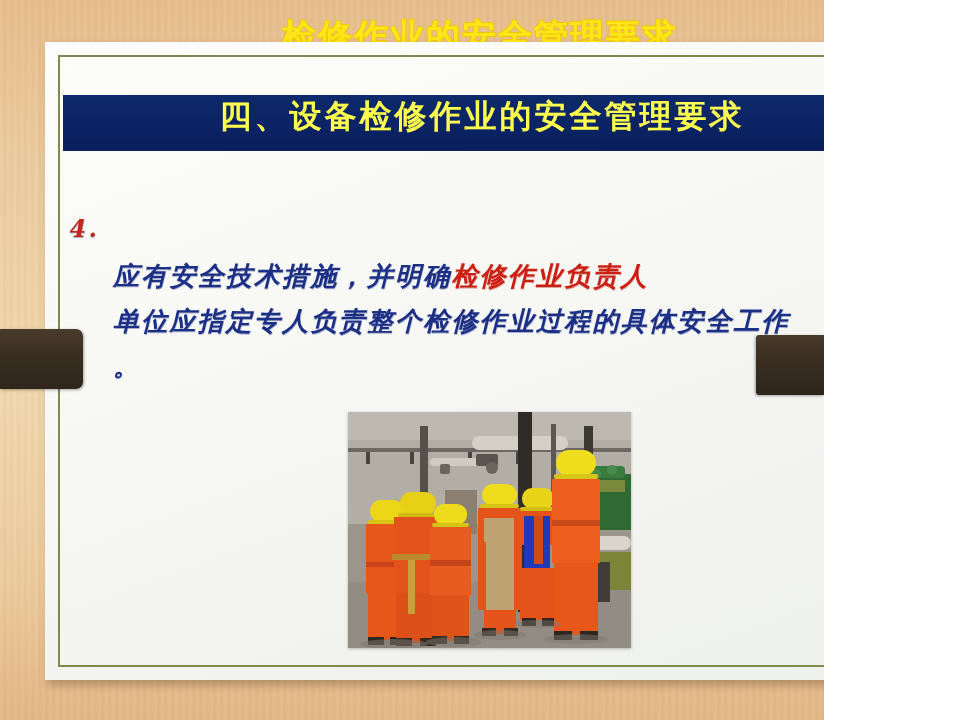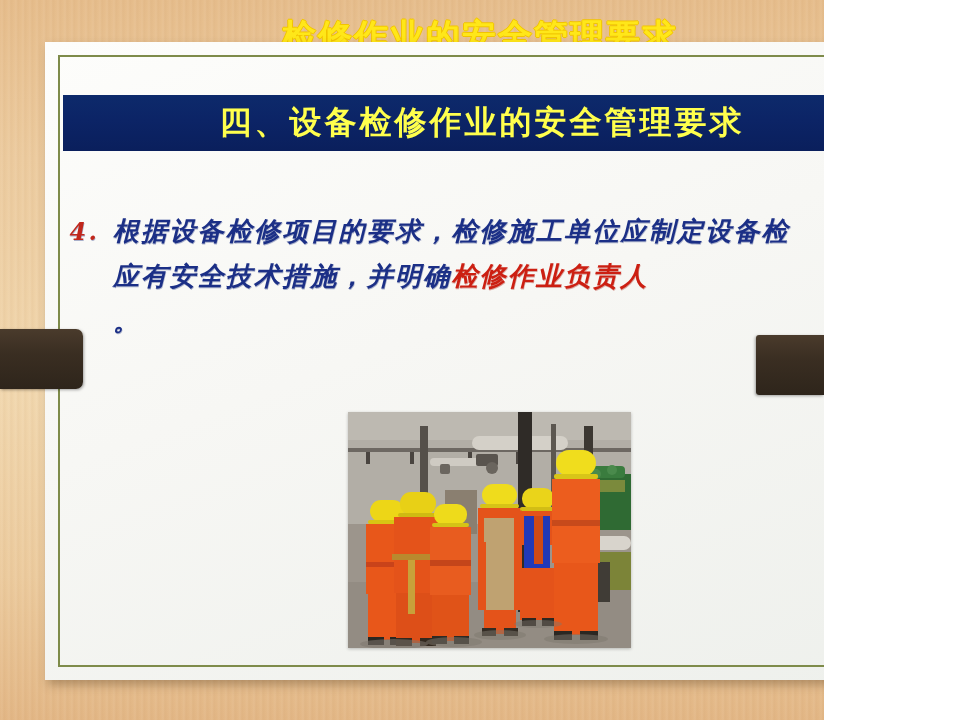--- a/index.html
+++ b/index.html
@@ -70,21 +70,21 @@
 
   
   #blue-banner {
     position: absolute;
     left: 18px;
     top: 53px;
     width: 838px;
     height: 56px;
     background: linear-gradient(180deg,#0d2a6b 0%, #0c2466 45%, #0a1f5c 100%);
     display: flex;
-    align-items: center;
+    align-items: flex-start;
     justify-content: center;
   }
   #blue-banner-text {
     color: #ffff4d;
     font-size: 32px;
     font-weight: bold;
     letter-spacing: 3px;
     white-space: nowrap;
     font-family: "DejaVu Sans", "Liberation Sans", sans-serif;
   }
@@ -205,26 +205,29 @@
     <div id="slide-card-border"></div>
 
     <div id="blue-banner">
       <span id="blue-banner-text">四、设备检修作业的安全管理要求</span>
     </div>
 
 
     <div id="body-block">
         <div class="body-line">
           <span class="body-num">4.</span>
-          <span>根据设备检修项目的要求，检修施工单位应制定设备检</span>
         </div>
         <div class="body-line">
           <span class="line-indent"></span>
           <span>应有安全技术措施，并明确</span>
           <span class="hl-red">检修作业负责人</span>
+        </div>
+        <div class="body-line">
+          <span class="line-indent"></span>
+          <span>单位应指定专人负责整个检修作业过程的具体安全工作</span>
         </div>
         <div class="body-line">
           <span class="line-indent"></span>
           <span>。</span>
         </div>
       </div>
 
   </div>
 
   <div class="ribbon" id="ribbon-left"></div>

